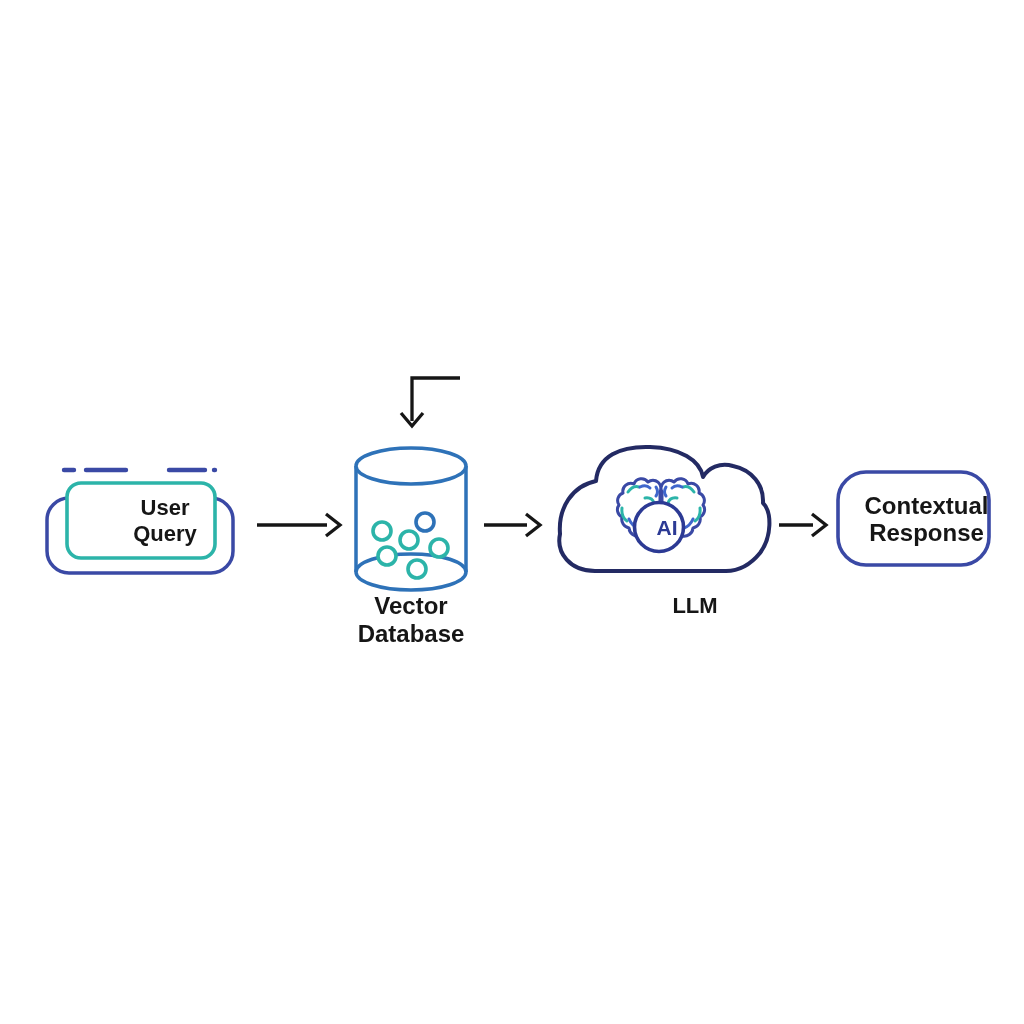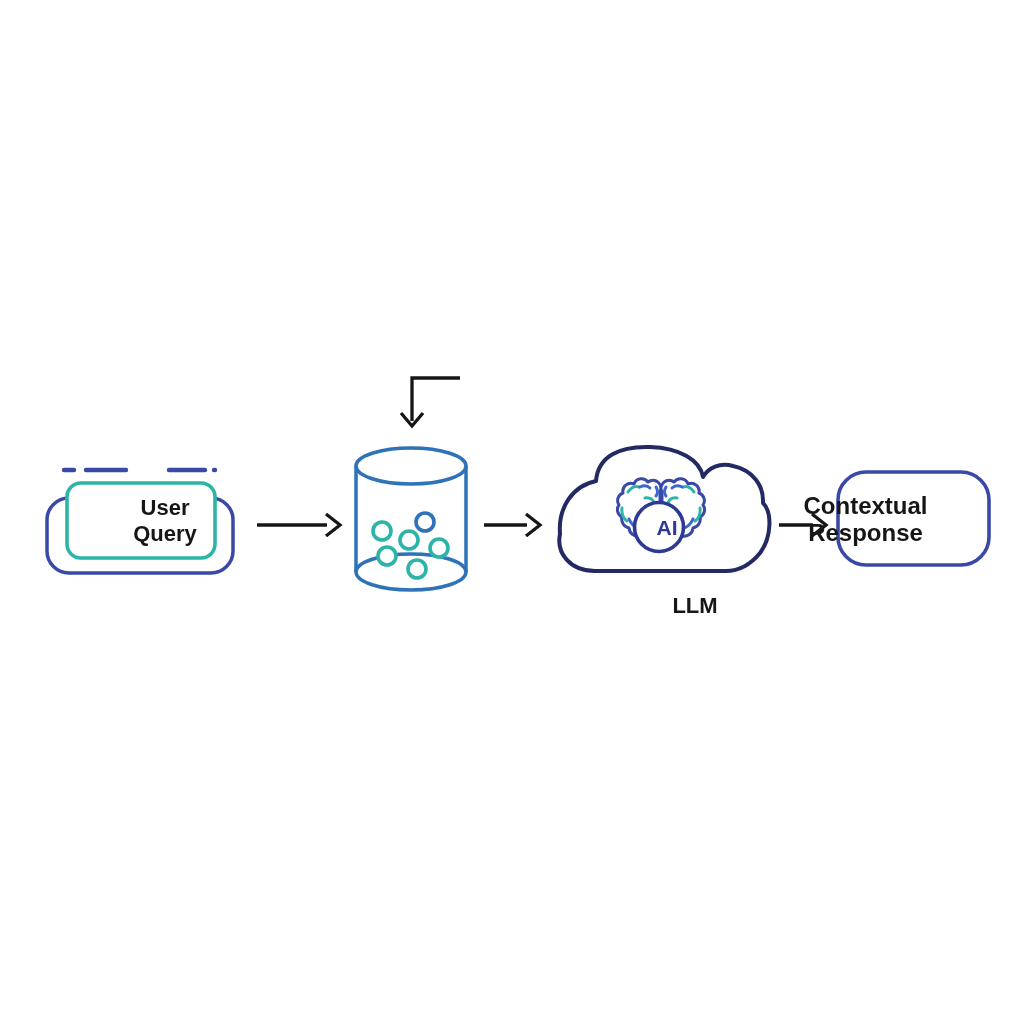--- a/index.html
+++ b/index.html
@@ -31,21 +31,21 @@
   .sq-b{stroke:var(--squiggle-blue);}
   .ai-circle{fill:#ffffff;stroke:var(--ai-indigo);stroke-width:3.6;}
 
   
   .lbl{position:absolute;white-space:pre-line;text-align:center;font-weight:700;
        color:var(--ink,#161616);}
   .lbl-flex{display:flex;align-items:center;justify-content:center;}
   .user-lbl{left:67px;top:483px;width:148px;height:75px;font-size:22px;line-height:26px;margin-left:24px;}
   .vdb-lbl{left:321px;top:592px;width:180px;font-size:24px;line-height:28px;}
   .llm-lbl{left:635px;top:593px;width:120px;font-size:22px;line-height:26px;}
-  .resp-lbl{left:790px;top:472px;width:151px;height:93px;font-size:24px;line-height:27px;}
+  .resp-lbl{left:851px;top:472px;width:151px;height:93px;font-size:24px;line-height:27px;}
   .ai-lbl{left:634px;top:502px;width:66px;height:50px;font-size:21px;line-height:21px;
           color:var(--ai-indigo,#2c3a94);}
 </style>
 </head>
 <body>
 
 <div class="canvas">
 
   <svg class="art" viewBox="0 0 1024 1024" xmlns="http://www.w3.org/2000/svg">
 
@@ -137,20 +137,22 @@
       <line class="arrow" x1="779" y1="525" x2="813" y2="525"></line>
       <path class="chev" d="M 812 514 L 826 525 L 812 536"></path>
     </g>
 
     <rect class="resp-card" x="838" y="472" width="151" height="93" rx="28"></rect>
   </svg>
 
   <div class="lbl lbl-flex user-lbl">User
 Query</div>
 
+  <div class="lbl vdb-lbl">Vector
+Database</div>
 
   <div class="lbl lbl-flex ai-lbl">AI</div>
 
   <div class="lbl llm-lbl">LLM</div>
 
   <div class="lbl lbl-flex resp-lbl">Contextual
 Response</div>
 </div>
 
 </body></html>

